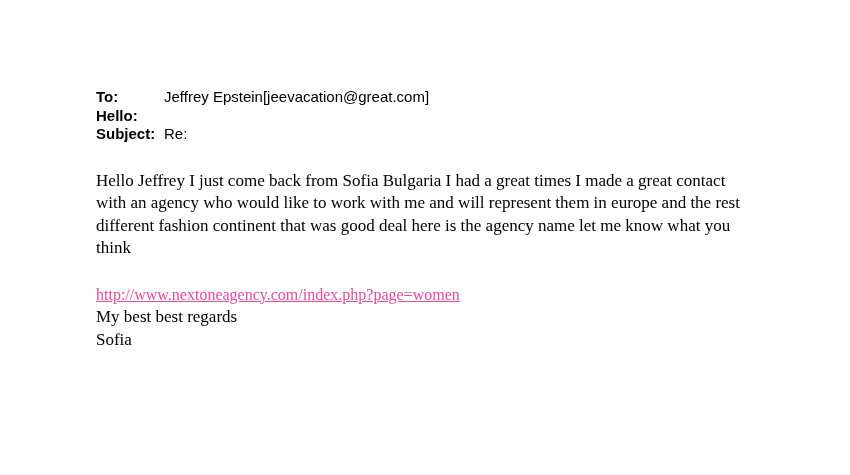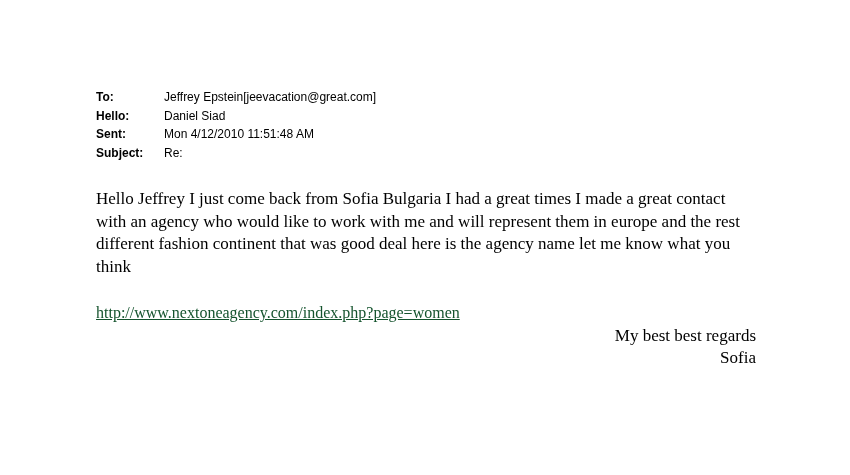--- a/index.html
+++ b/index.html
@@ -22,21 +22,21 @@
   }
   .doc-body {
     position: absolute;
     left: 96px;
     top: 88px;
     width: 660px;
   }
   
   .headers {
     font-family: "Liberation Sans", sans-serif;
-    font-size: 12px;
+    font-size: 15px;
     line-height: 18.5px;
   }
   .hdr-row {
     display: flex;
     align-items: baseline;
   }
   .hdr-label {
     width: 68px;
     font-weight: bold;
     flex: 0 0 68px;
@@ -54,53 +54,47 @@
     margin: 0;
   }
   .para-1 {
     margin-top: 26px;
     width: 656px;
   }
   .link-line {
     margin-top: 24px;
   }
   .link {
-    color: #14532d;
+    color: #ec4899;
     text-decoration: underline;
     font-family: "Liberation Serif", serif;
     font-size: 16px;
     letter-spacing: 0px;
   }
   .para-2 {
     margin-top: 2px;
     width: 656px;
   }
   .sig-line {
     margin-top: 0px;
-    text-align: right;
   }
 </style>
 </head>
 <body>
 
 <div class="page">
   <div class="doc-body">
 
     <div class="headers">
       <div class="hdr-row">
         <div class="hdr-label">To:</div>
         <div class="hdr-value">Jeffrey Epstein[jeevacation@great.com]</div>
       </div>
       <div class="hdr-row">
         <div class="hdr-label">Hello:</div>
-        <div class="hdr-value">Daniel Siad</div>
-      </div>
-      <div class="hdr-row">
-        <div class="hdr-label">Sent:</div>
-        <div class="hdr-value">Mon 4/12/2010 11:51:48 AM</div>
       </div>
       <div class="hdr-row">
         <div class="hdr-label">Subject:</div>
         <div class="hdr-value">Re:</div>
       </div>
     </div>
 
     <p class="para para-1">Hello Jeffrey I just come back from Sofia Bulgaria  I had a great times I made a great contact with an agency who would like to work with me and will represent them  in europe and the rest different fashion continent  that was good deal here is the agency name let me know what you think</p>
 
     <div class="para link-line">

